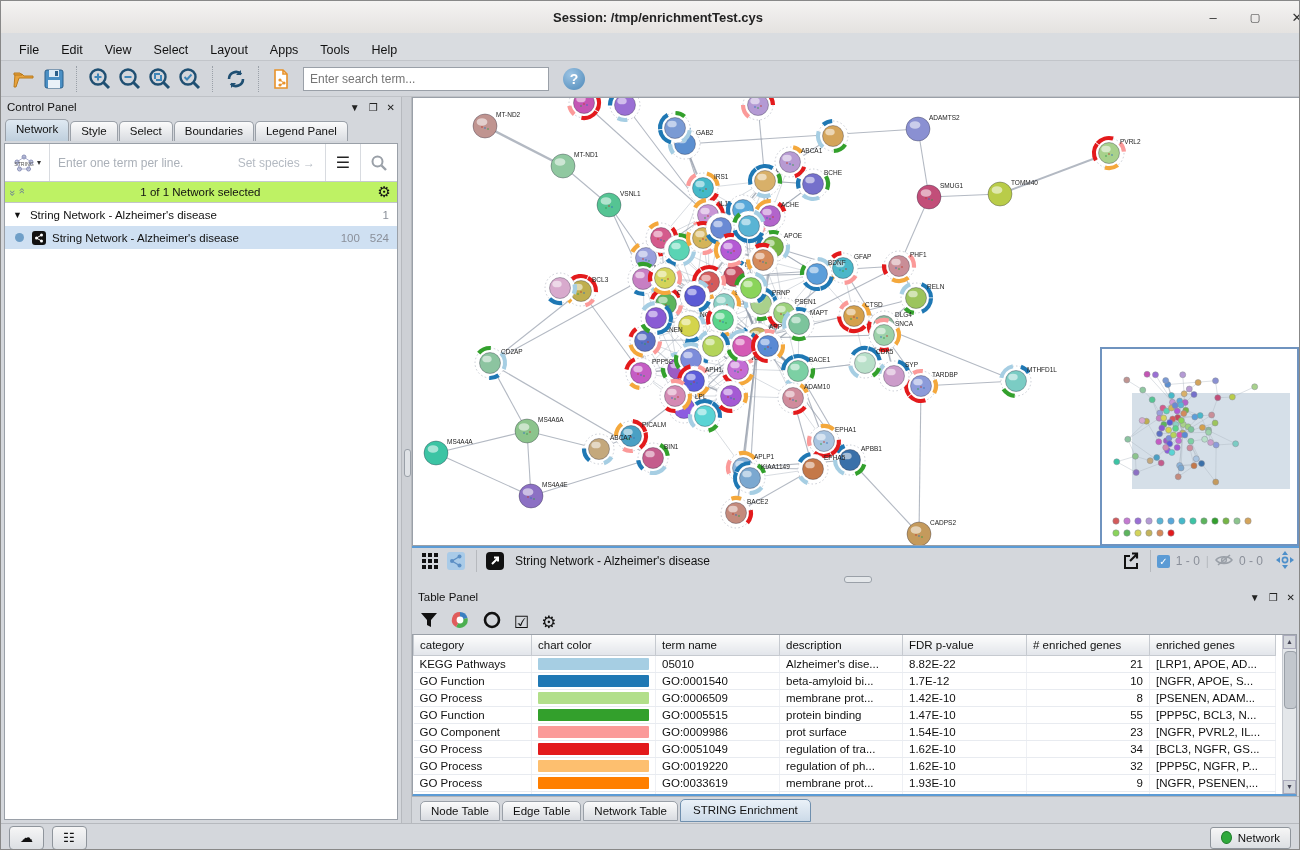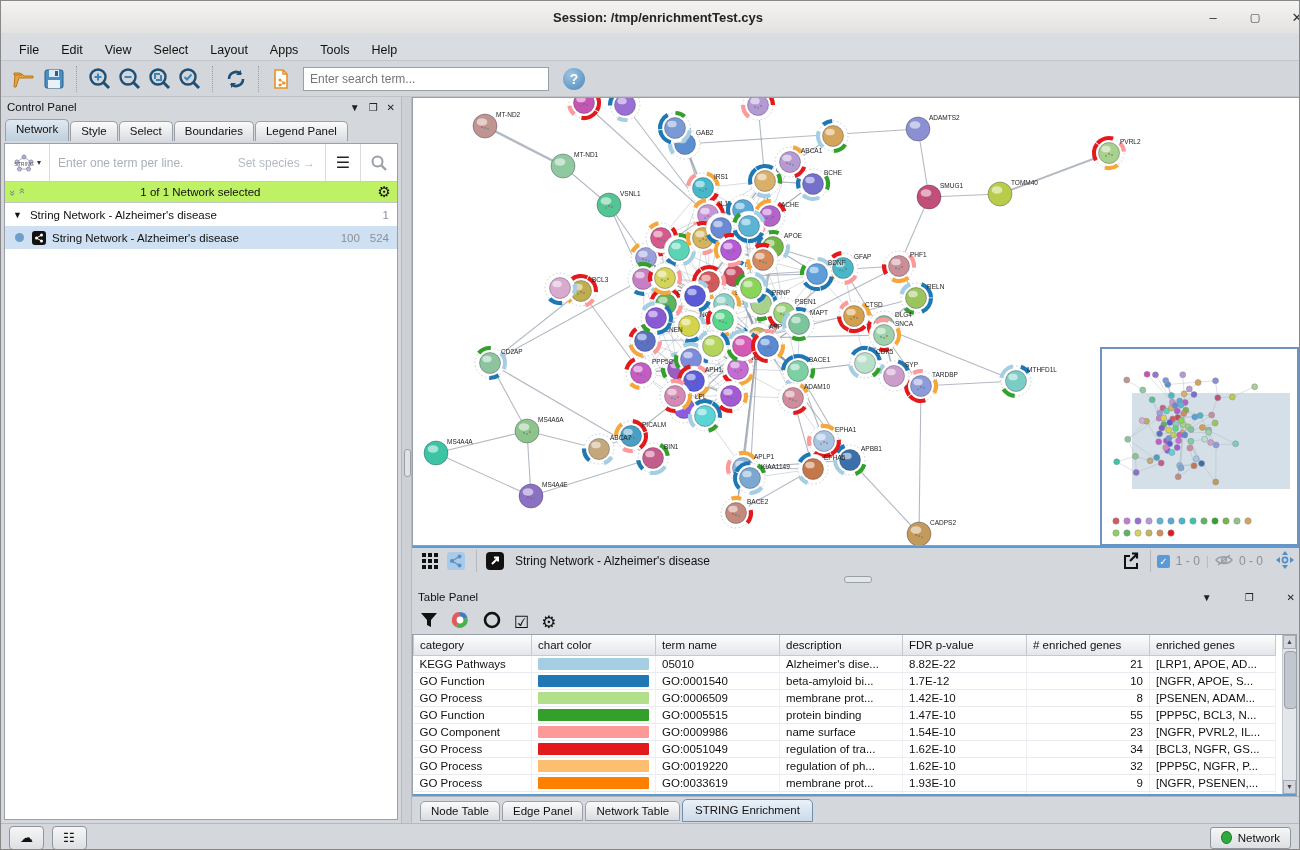--- a/index.html
+++ b/index.html
@@ -1761,21 +1761,21 @@
               <path d="M1 10l4-3v6z"></path>
               <path d="M19 10l-4 3V7z"></path>
             </g>
             <circle cx="10" cy="10" r="2.6" fill="none" stroke="#4d8fca" stroke-width="1.6"></circle>
           </svg>
       </span>
     </div>
   </div>
 
   <div class="table-panel">
-    <div class="panel-head" style="padding-top:3px;gap:24px;">
+    <div class="panel-head" style="padding-top:3px;">
       <span>Table Panel</span>
       <span class="spacer"></span>
       <span class="ph-ic">▼</span>
       <span class="ph-ic">❐</span>
       <span class="ph-ic" style="font-weight:bold;">✕</span>
     </div>
     <div class="tp-toolbar">
       <span>
         <svg width="18" height="18" viewBox="0 0 18 18">
             <path d="M1 2h16L11 9v7l-4-2V9z" fill="#111"></path>
@@ -1865,21 +1865,21 @@
               <td>1.47E-10</td>
               <td class="num">55</td>
               <td>[PPP5C, BCL3, N...</td>
             </tr>
             <tr>
               <td>GO Component</td>
               <td>
                 <div class="swatch" style="background: rgb(251, 154, 153);"></div>
               </td>
               <td>GO:0009986</td>
-              <td>name surface</td>
+              <td>prot surface</td>
               <td>1.54E-10</td>
               <td class="num">23</td>
               <td>[NGFR, PVRL2, IL...</td>
             </tr>
             <tr>
               <td>GO Process</td>
               <td>
                 <div class="swatch" style="background: rgb(227, 26, 28);"></div>
               </td>
               <td>GO:0051049</td>
@@ -1924,21 +1924,21 @@
       <div class="tbl-scroll">
         <div class="arr" style="top:0;">▲</div>
         <div class="thumb"></div>
         <div class="arr" style="bottom:0;">▼</div>
       </div>
     </div>
   </div>
 
   <div class="bottom-tabs">
       <span class="bt-tab">Node Table</span>
-      <span class="bt-tab">Edge Panel</span>
+      <span class="bt-tab">Edge Table</span>
       <span class="bt-tab">Network Table</span>
       <span class="bt-tab active">STRING Enrichment</span>
     </div>
 
   <div class="statusbar">
     <div class="sb-btn">
         <span>☁</span>
       </div>
     <div class="sb-btn">
         <span style="letter-spacing:1px;">☷</span>

